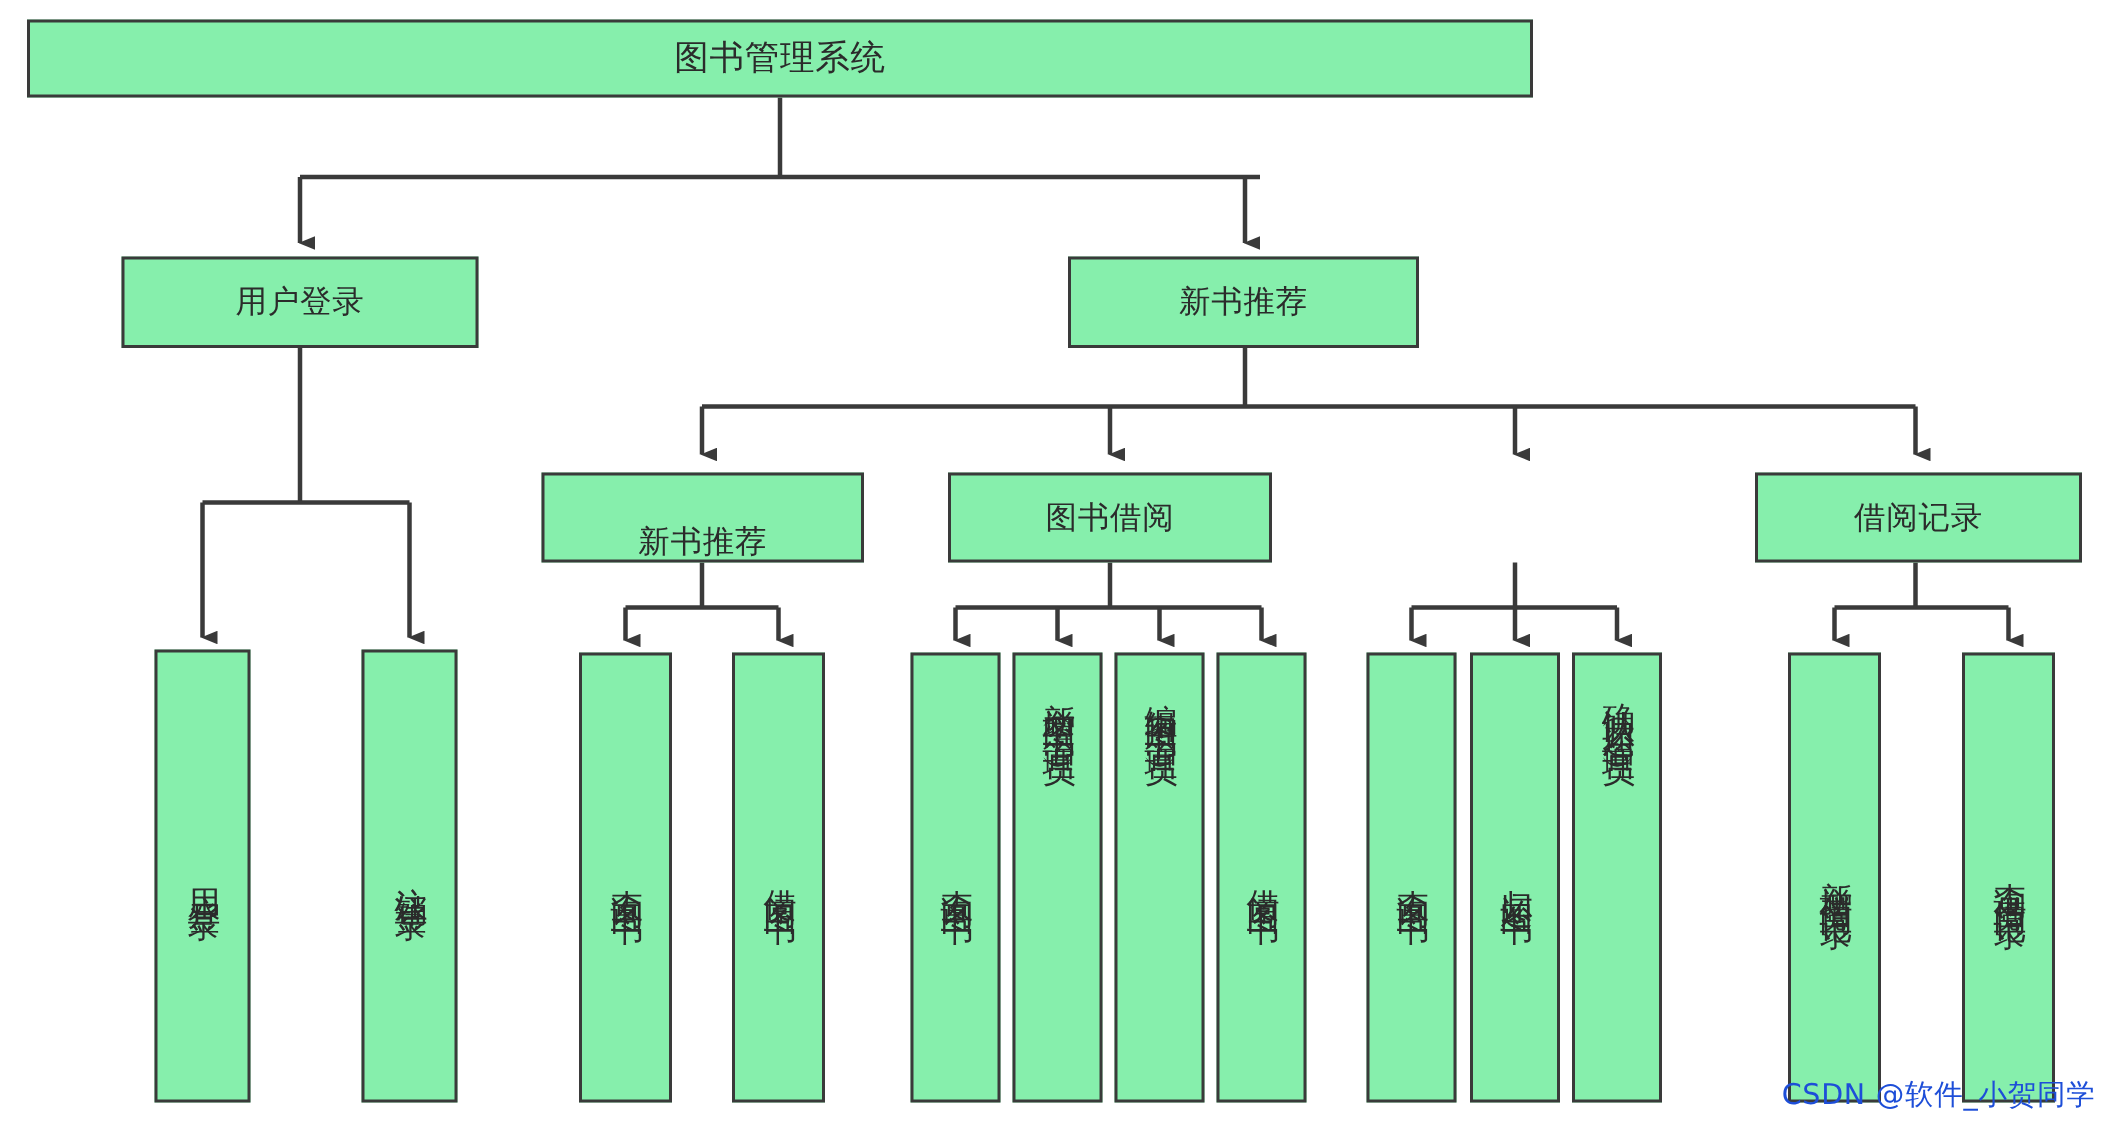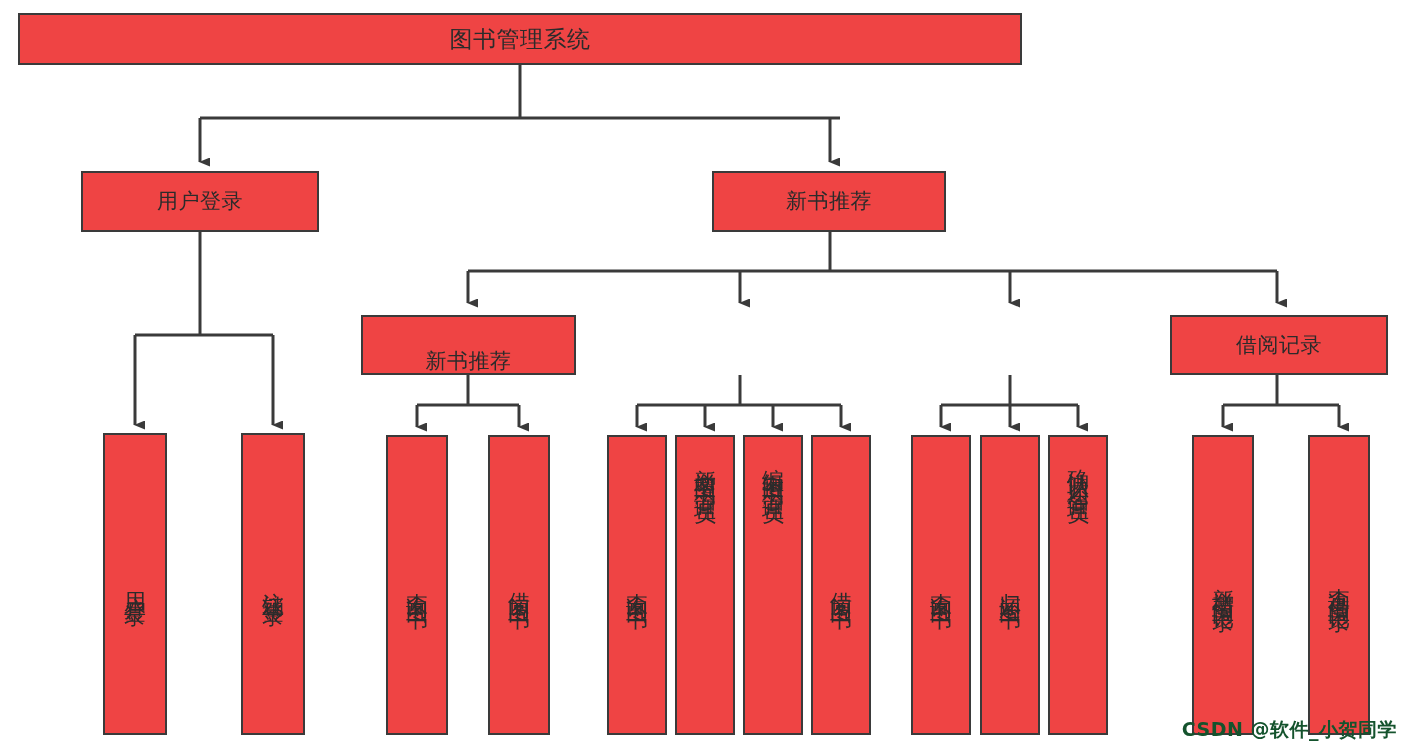--- a/index.html
+++ b/index.html
@@ -21,21 +21,21 @@
   #edge-layer {
     position: absolute;
     left: 0;
     top: 0;
     width: 1405px;
     height: 747px;
   }
   .node-box {
     position: absolute;
     box-sizing: border-box;
-    background: #ef4444;
+    background: #86efac;
     border: 2.5px solid #3a3a3a;
     display: flex;
     align-items: center;
     justify-content: center;
     overflow: hidden;
   }
   .node-label {
     color: #2b2b2b;
     letter-spacing: 0.5px;
     line-height: 1.15;
@@ -62,25 +62,24 @@
   }
   .node-leaf.leaf-centered {
     align-items: center;
     padding-top: 0;
   }
   #watermark {
     position: absolute;
     right: 8px;
     bottom: 4px;
     font-size: 19px;
-    color: #14532d;
+    color: #1d4ed8;
     letter-spacing: 0.5px;
     white-space: nowrap;
     pointer-events: none;
-    font-weight: bold;
   }
 </style>
 </head>
 <body>
 
 <div id="diagram-canvas">
 
   <svg id="edge-layer" viewBox="0 0 1405 747" xmlns="http://www.w3.org/2000/svg">
     <defs>
       <marker id="arrowhead" markerWidth="9" markerHeight="11" refX="4.5" refY="10" orient="auto" markerUnits="userSpaceOnUse">
@@ -138,20 +137,23 @@
   <div class="node-box node-branch" style="left:81px; top:171px; width:238px; height:61px;">
     <span class="node-label">用户登录</span>
   </div>
   <div class="node-box node-branch" style="left:712px; top:171px; width:234px; height:61px;">
     <span class="node-label">新书推荐</span>
   </div>
 
   <div class="node-box node-branch" style="left:361px; top:315px; width:215px; height:60px;align-items:flex-end;">
     <span class="node-label">新书推荐</span>
   </div>
+  <div class="node-box node-branch" style="left:632px; top:315px; width:216px; height:60px;">
+    <span class="node-label">图书借阅</span>
+  </div>
   <div class="node-box node-branch" style="left:1170px; top:315px; width:218px; height:60px;">
     <span class="node-label">借阅记录</span>
   </div>
 
   <div class="node-box node-leaf leaf-centered" style="left:103px; top:433px; width:64px; height:302px;">
     <span class="node-label">用户登录</span>
   </div>
   <div class="node-box node-leaf leaf-centered" style="left:241px; top:433px; width:64px; height:302px;">
     <span class="node-label">注销登录</span>
   </div>

